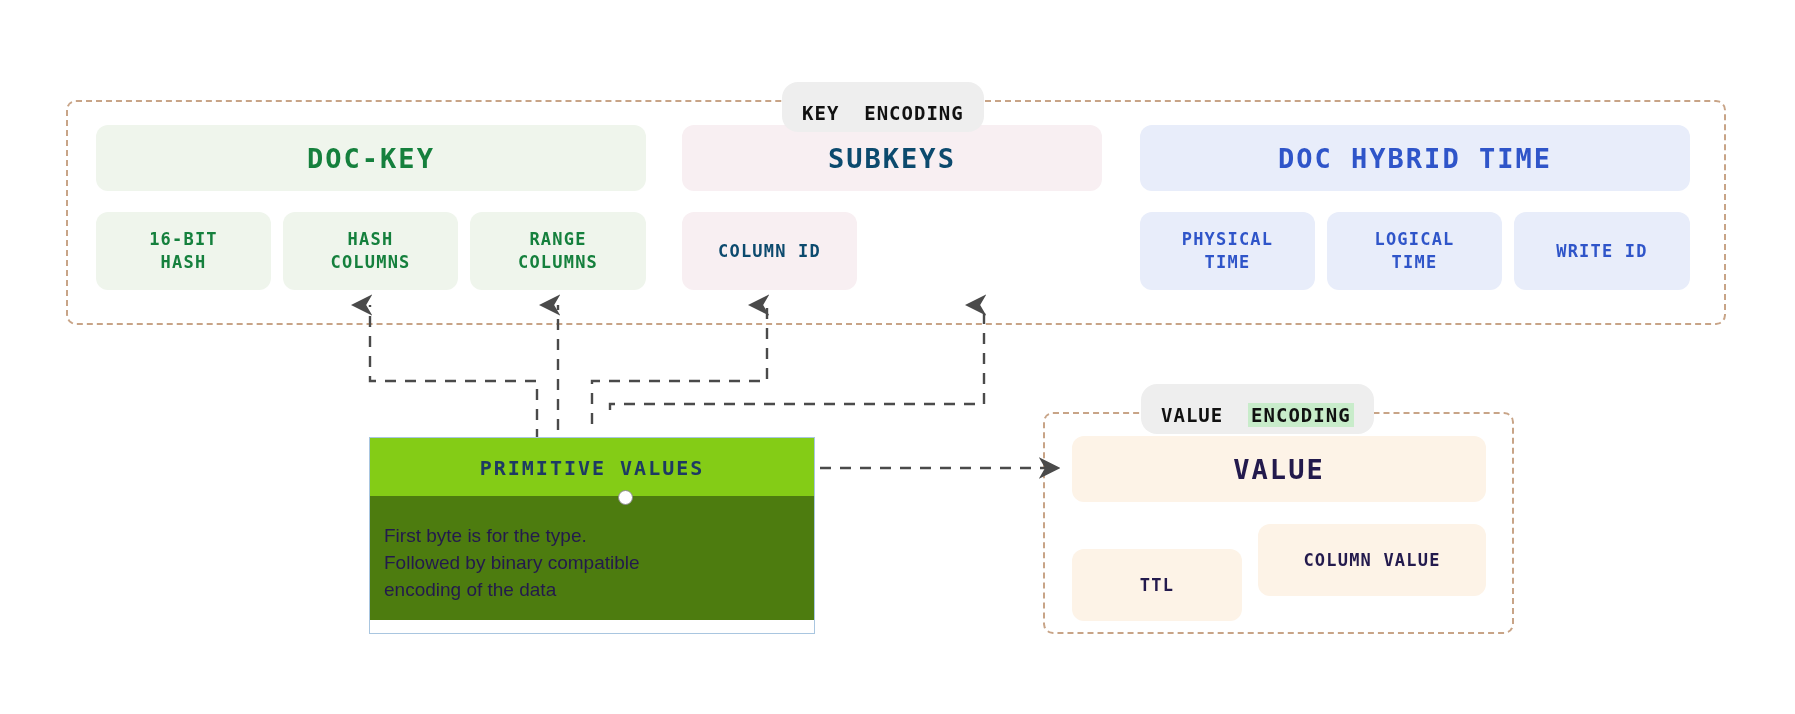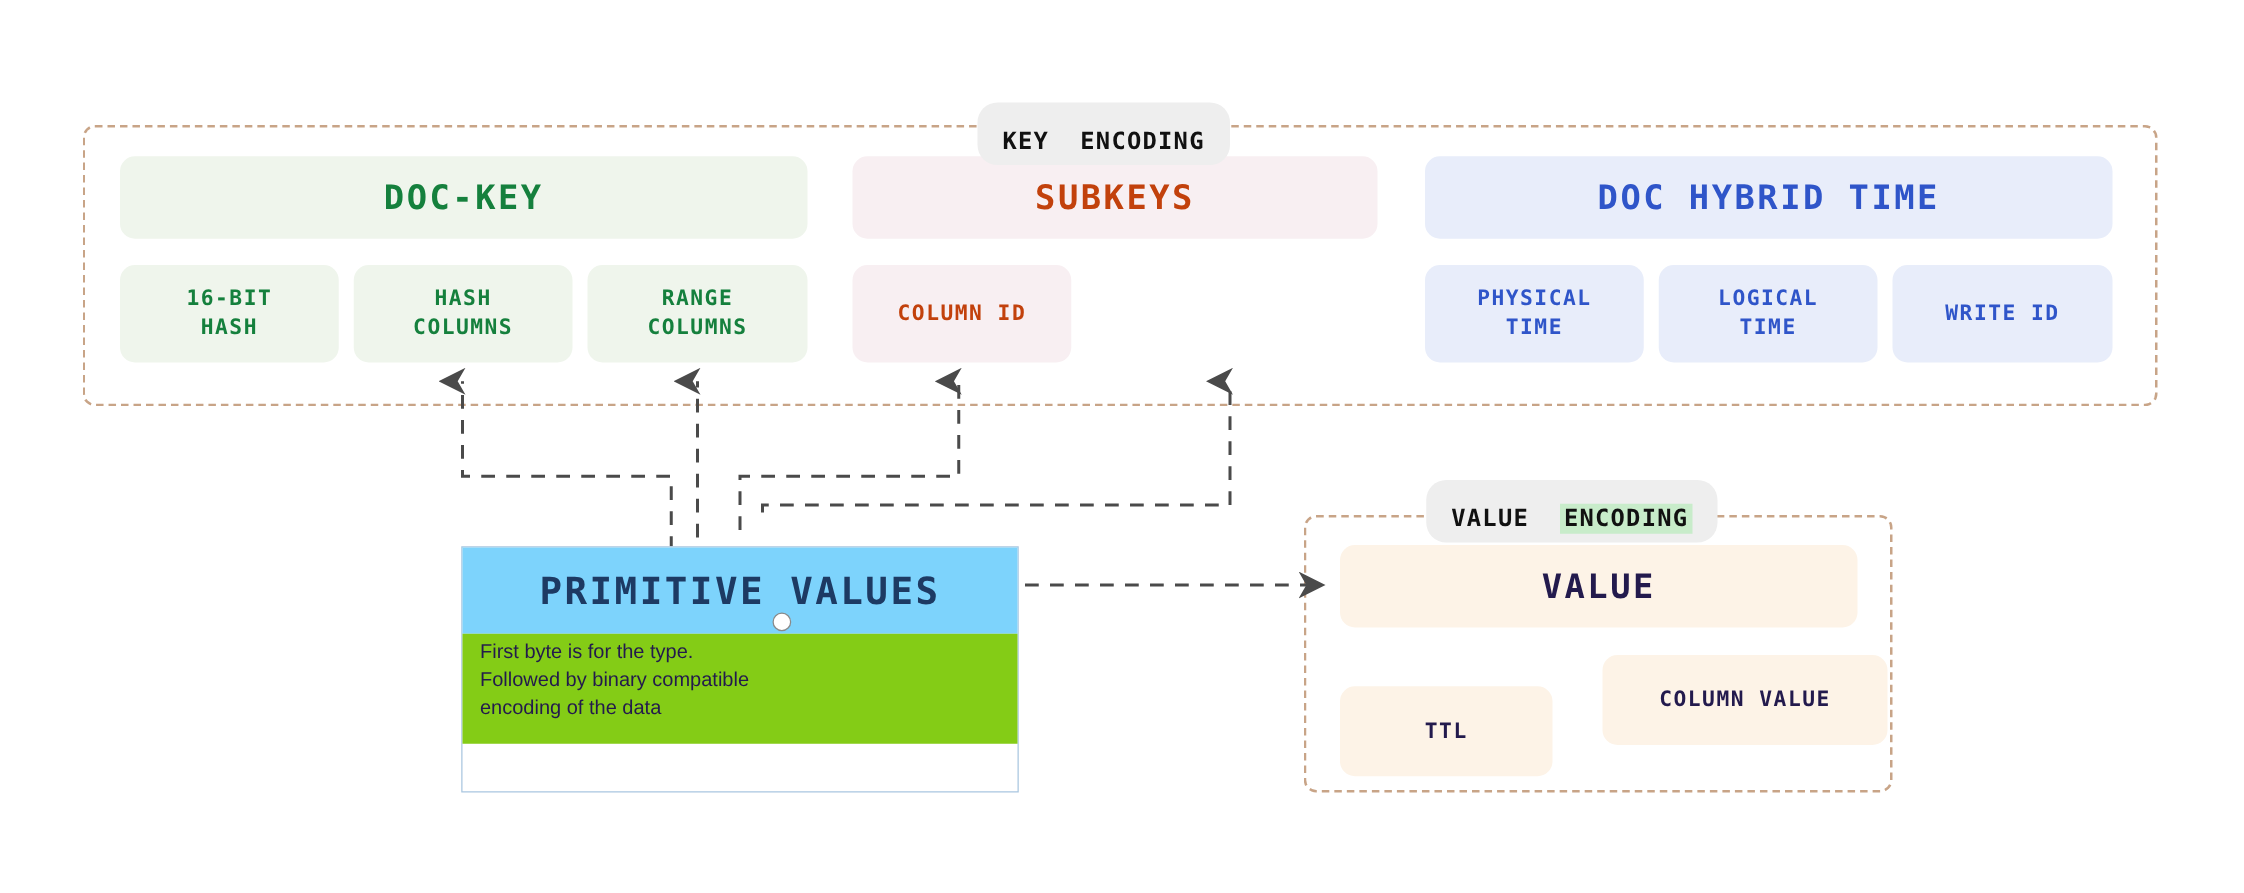--- a/index.html
+++ b/index.html
@@ -54,47 +54,47 @@
     font-family:"DejaVu Sans Mono", monospace;
     font-size:17px;
     font-weight:bold;
     letter-spacing:1.2px;
     line-height:1.35;
     box-sizing:border-box;
     z-index:3;
   }
 
   .green-bg{background:#eff5ec;color:#15803d;}
-  .pink-bg{background:#f8eff2;color:#c2410c;}
+  .pink-bg{background:#f8eff2;color:#0c4a6e;}
   .blue-bg{background:#e8edfa;color:#2f55c9;}
   .cream-bg{background:#fdf3e7;color:#231a4d;}
 
   
   .pv-card{
     position:absolute;
     background:#ffffff;
     border:1px solid #a9c6e0;
     box-sizing:border-box;
     z-index:5;
   }
   .pv-title{
     font-family:"DejaVu Sans Mono", monospace;
-    font-size:30px;
+    font-size:20px;
     font-weight:bold;
     letter-spacing:2px;
     color:#1d3a63;
     text-align:center;
     padding:18px 0 16px 0;
-    background:#7dd3fc;
+    background:#84cc16;
   }
   .pv-body{
-    background:#84cc16;
-    padding:4px 14px 16px 14px;
+    background:#4d7c0f;
+    padding:27px 14px 16px 14px;
     font-family:"Liberation Sans", sans-serif;
-    font-size:16px;
+    font-size:19px;
     line-height:1.42;
     color:#231a4d;
   }
   .pv-dot{
     position:absolute;
     width:13px;height:13px;
     border:1.5px solid #8a8a8a;
     border-radius:50%;
     background:#ffffff;
     z-index:7;
@@ -153,21 +153,21 @@
     <span>VALUE</span>
     <span>&nbsp;</span><span class="hl-green">ENCODING</span>
   </div>
 
   <div class="bar cream-bg" style="left:1072px;top:436px;width:414px;height:66px;">
     <span>VALUE</span>
   </div>
   <div class="chip cream-bg" style="left:1072px;top:549px;width:170px;height:72px;">
     <span>TTL</span>
   </div>
-  <div class="chip cream-bg" style="left:1258px;top:524px;width:228px;height:72px;margin-left:24px;">
+  <div class="chip cream-bg" style="left:1258px;top:524px;width:228px;height:72px;">
     <span>COLUMN VALUE</span>
   </div>
 
   <svg class="wires" viewBox="0 0 1795 714">
     <defs>
       <marker id="arrUp" markerWidth="9" markerHeight="9" refX="4.5" refY="8" orient="auto-start-reverse" markerUnits="strokeWidth">
         <path d="M0,9 L4.5,0 L9,9 L4.5,6.4 Z" fill="#4a4a4a"></path>
       </marker>
       <marker id="arrRight" markerWidth="9" markerHeight="9" refX="8" refY="4.5" orient="auto" markerUnits="strokeWidth">
         <path d="M0,0 L9,4.5 L0,9 L2.6,4.5 Z" fill="#4a4a4a"></path>

